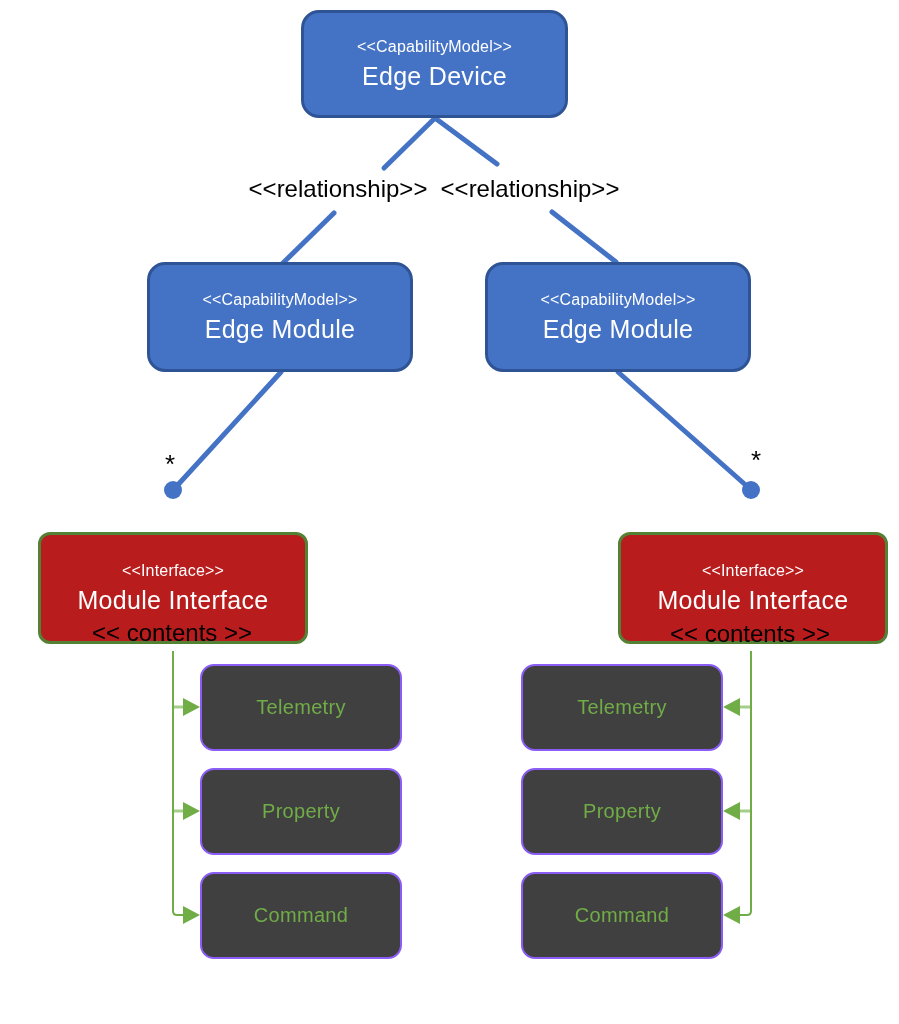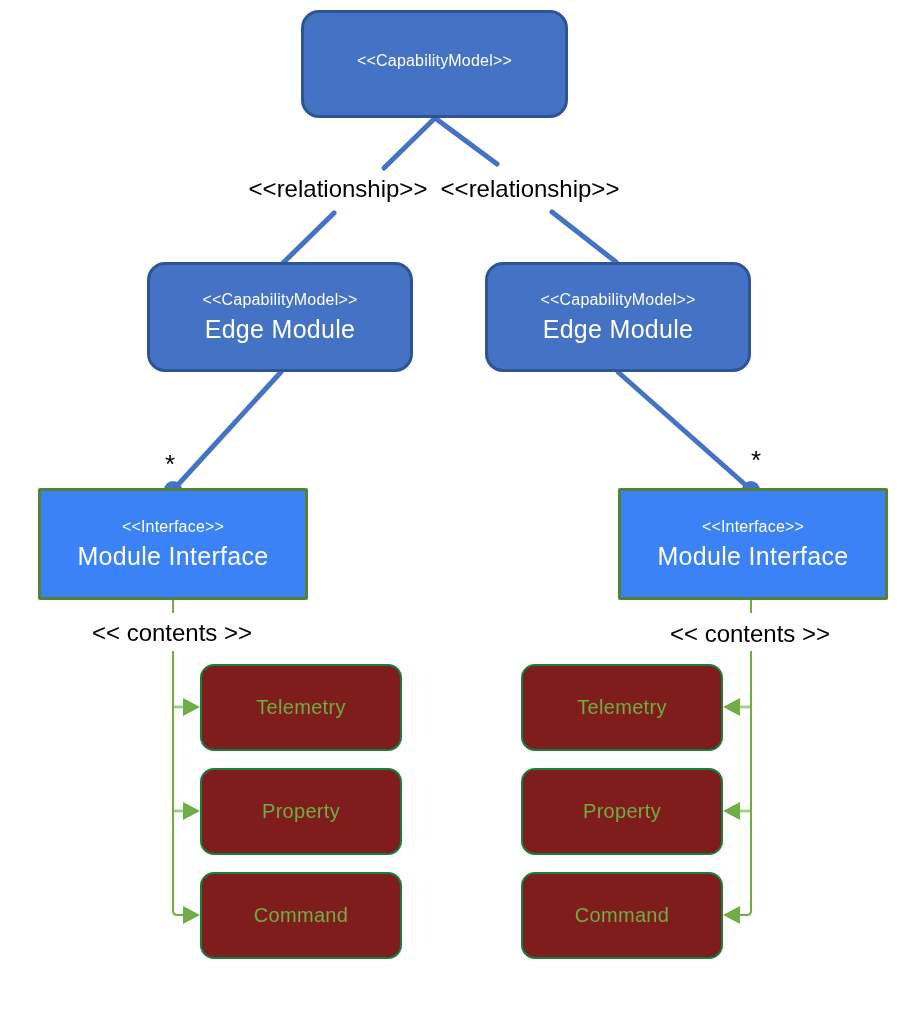--- a/index.html
+++ b/index.html
@@ -32,28 +32,29 @@
     justify-content: center;
     text-align: center;
   }
   .node-blue {
     background: #4472C4;
     border: 3px solid #2F5496;
     border-radius: 18px;
     color: #ffffff;
   }
   .node-green {
-    background: #3b82f6;
+    background: #b91c1c;
     border: 3px solid #548235;
-    border-radius: 2px;
+    border-radius: 12px;
     color: #ffffff;
+    margin-top: 44px;
   }
   .node-outline {
-    background: #7f1d1d;
-    border: 2px solid #15803d;
+    background: #404040;
+    border: 2px solid #8b5cf6;
     border-radius: 14px;
     color: #70AD47;
     font-size: 20px;
     letter-spacing: 0.3px;
   }
   .stereotype {
     font-size: 16px;
     margin-bottom: 6px;
     letter-spacing: 0.2px;
   }
@@ -114,20 +115,21 @@
       <line x1="750" y1="707" x2="738" y2="707" stroke="#A6CE8B" stroke-width="3"></line>
       <line x1="750" y1="811" x2="738" y2="811" stroke="#A6CE8B" stroke-width="3"></line>
       <polygon points="723,707 740,698 740,716" fill="#70AD47"></polygon>
       <polygon points="723,811 740,802 740,820" fill="#70AD47"></polygon>
       <polygon points="723,915 740,906 740,924" fill="#70AD47"></polygon>
     </g>
   </svg>
 
   <div class="node node-blue" style="left:301px; top:10px; width:267px; height:108px;">
     <div class="stereotype">&lt;&lt;CapabilityModel&gt;&gt;</div>
+    <div class="node-title">Edge Device</div>
   </div>
 
   <div class="node node-blue" style="left:147px; top:262px; width:266px; height:110px;">
     <div class="stereotype">&lt;&lt;CapabilityModel&gt;&gt;</div>
     <div class="node-title">Edge Module</div>
   </div>
   <div class="node node-blue" style="left:485px; top:262px; width:266px; height:110px;">
     <div class="stereotype">&lt;&lt;CapabilityModel&gt;&gt;</div>
     <div class="node-title">Edge Module</div>
   </div>

